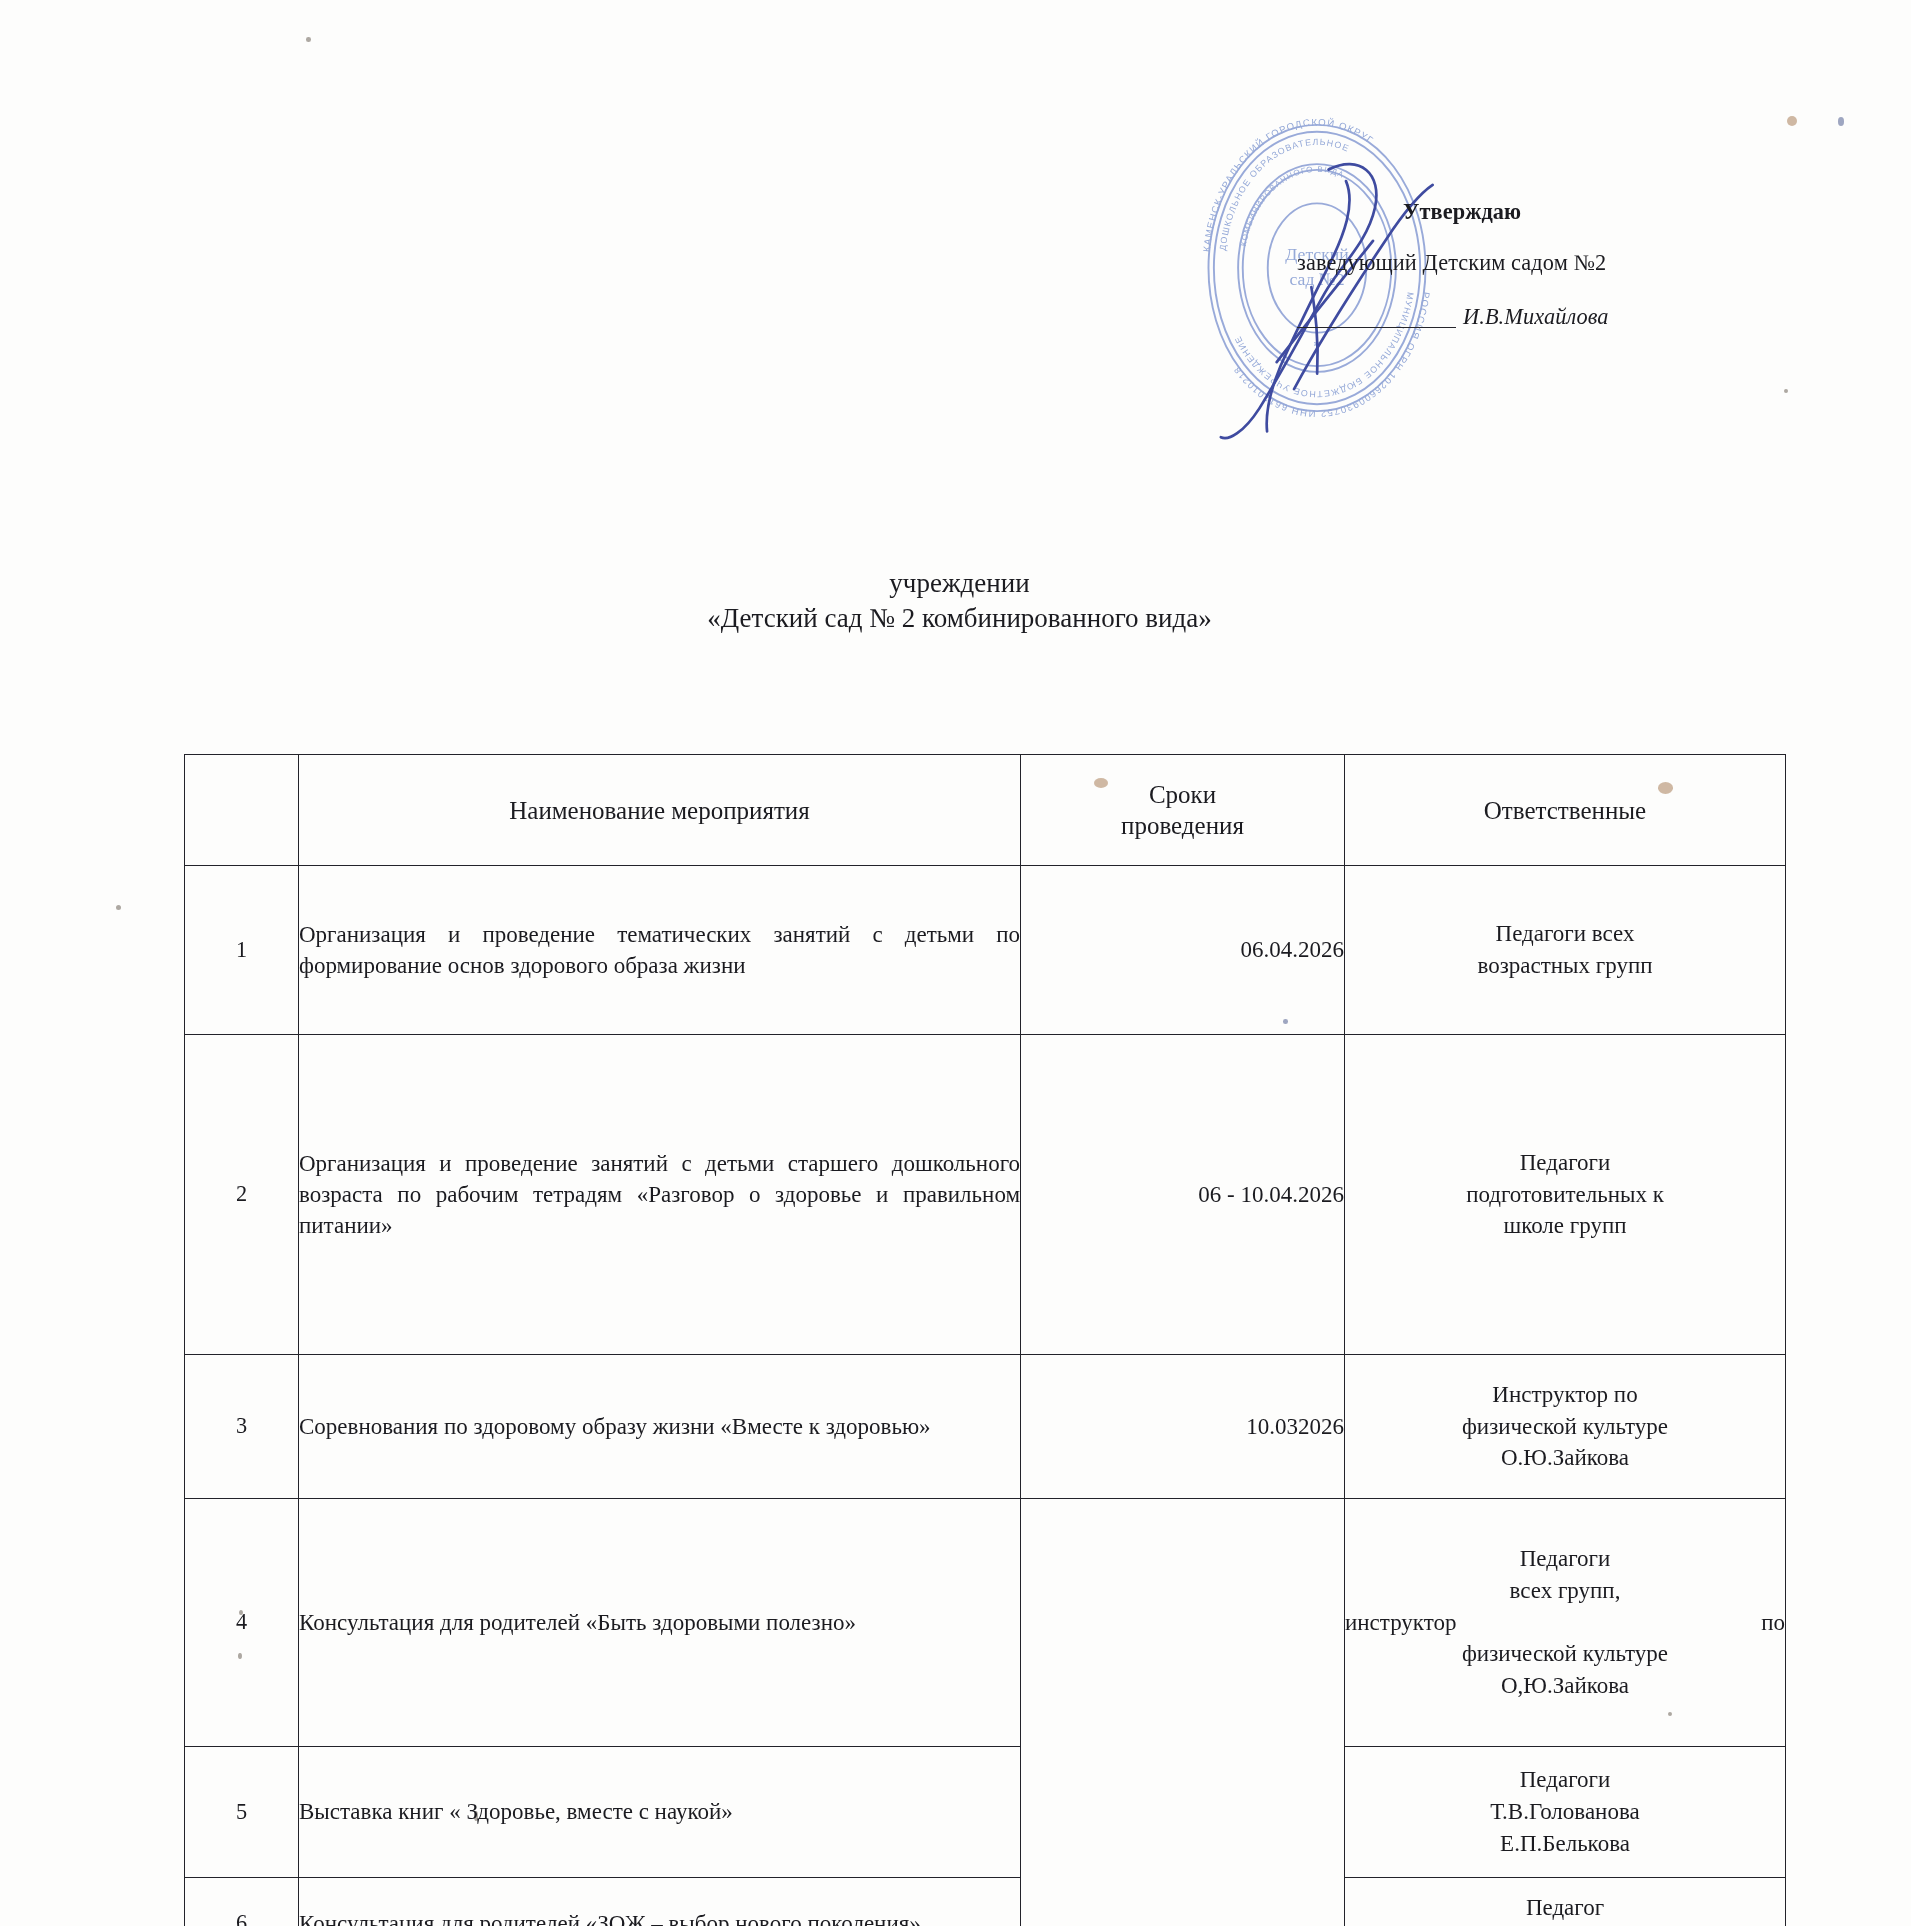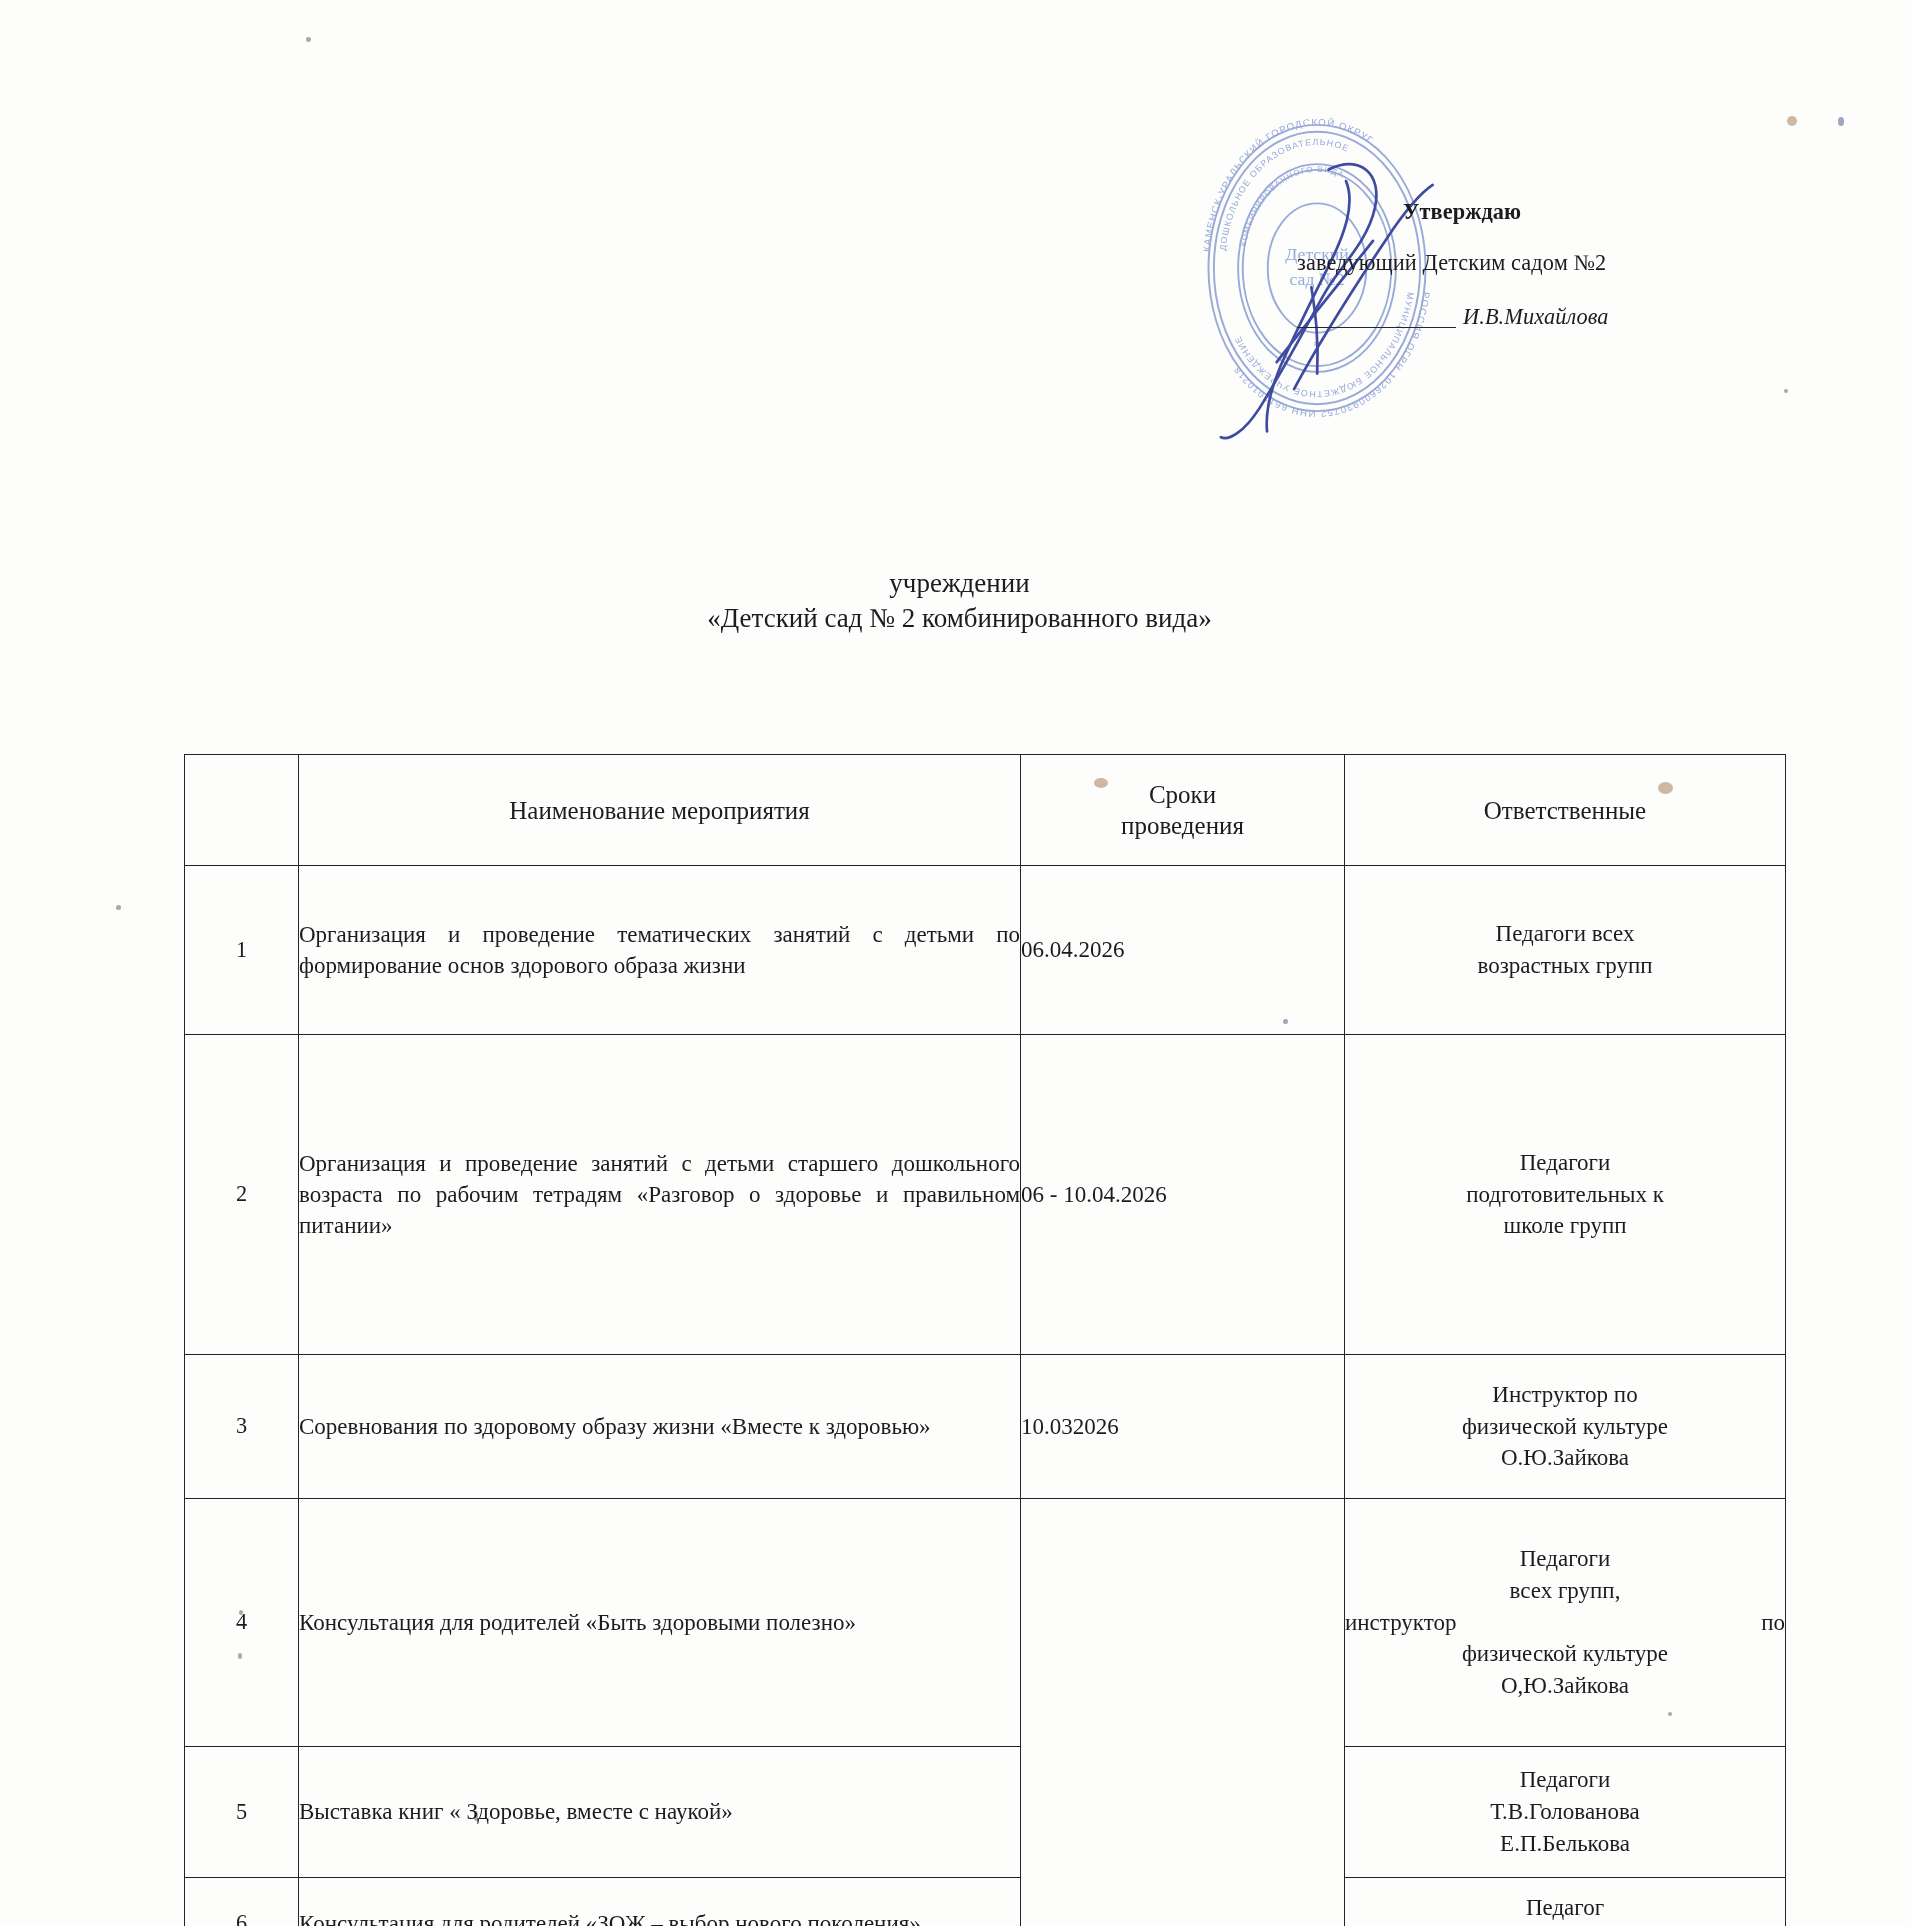--- a/index.html
+++ b/index.html
@@ -142,21 +142,21 @@
   }
   td.name {
     text-align: justify;
     text-align-last: left;
     padding: 5.4px 10px 5.4px 10px;
     vertical-align: middle;
     hyphens: none;
   }
   td.name.plain { text-align: left; text-align-last: left; }
   td.date {
-    text-align: left;
+    text-align: right;
     font-size: 23px;
   }
   td.date.bottomleft {
     text-align: left;
     vertical-align: bottom;
     padding: 0 0 8.5px 6.2px;
     line-height: 1.3;
   }
   td.resp {
     text-align: center;

